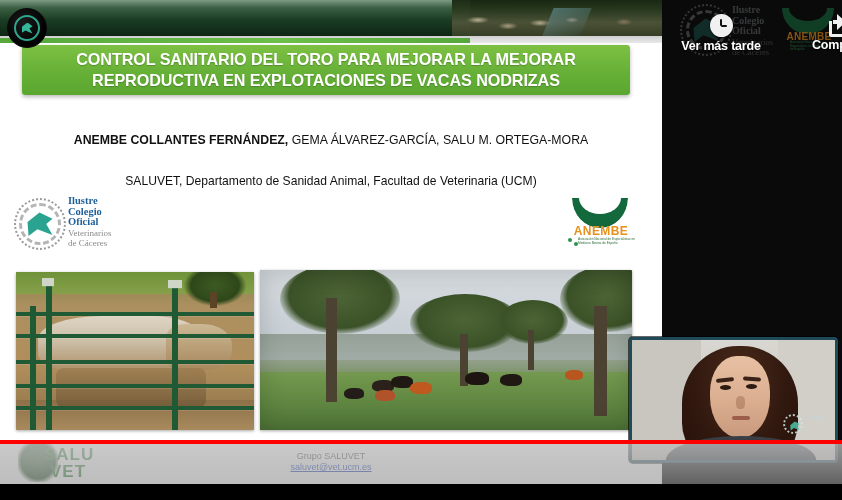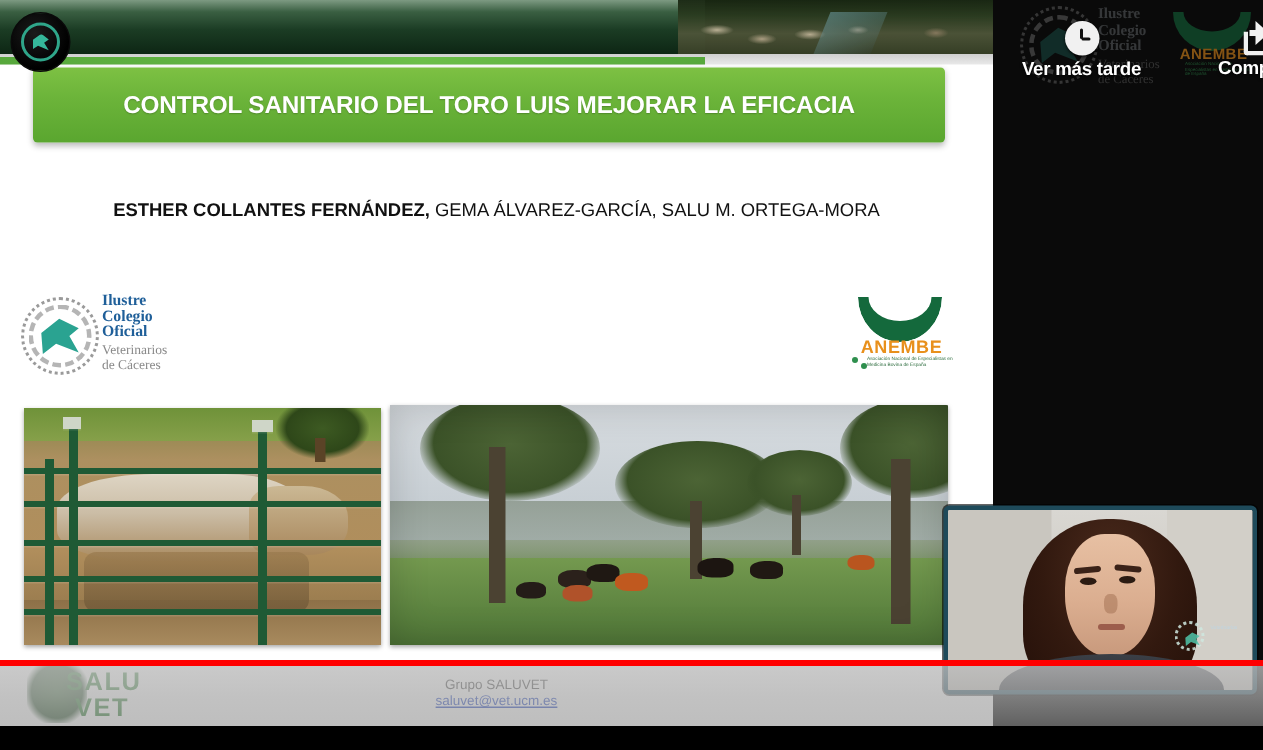--- a/index.html
+++ b/index.html
@@ -335,28 +335,30 @@
     </div>
     <div class="banner-underbar"></div>
 
     <div class="banner-logo">
       <div class="bl-inner">
           <div class="bl-bird"></div>
         </div>
     </div>
 
     <div class="title-box">
-      <div class="title-line">CONTROL SANITARIO DEL TORO LUIS MEJORAR LA EFICACIA</div>
+      <div class="title-line">CONTROL SANITARIO DEL TORO PARA MEJORAR LA MEJORAR</div>
+      <div class="title-line">REPRODUCTIVA EN EXPLOTACIONES DE VACAS NODRIZAS</div>
     </div>
 
     <div class="authors">
-      <b>ESTHER COLLANTES FERNÁNDEZ,</b><span> GEMA ÁLVAREZ-GARCÍA, SALU M. ORTEGA-MORA</span>
+      <b>ANEMBE COLLANTES FERNÁNDEZ,</b><span> GEMA ÁLVAREZ-GARCÍA, SALU M. ORTEGA-MORA</span>
     </div>
 
     <div class="affil">
+      <div>SALUVET, Departamento de Sanidad Animal, Facultad de Veterinaria (UCM)</div>
     </div>
 
     <div class="logo-colegio">
       <div class="lc-seal">
         <div class="lc-wreath"></div>
         <div class="lc-bird"></div>
       </div>
       <div class="lc-text">
         <div class="l1">Ilustre</div>
         <div class="l1">Colegio</div>

